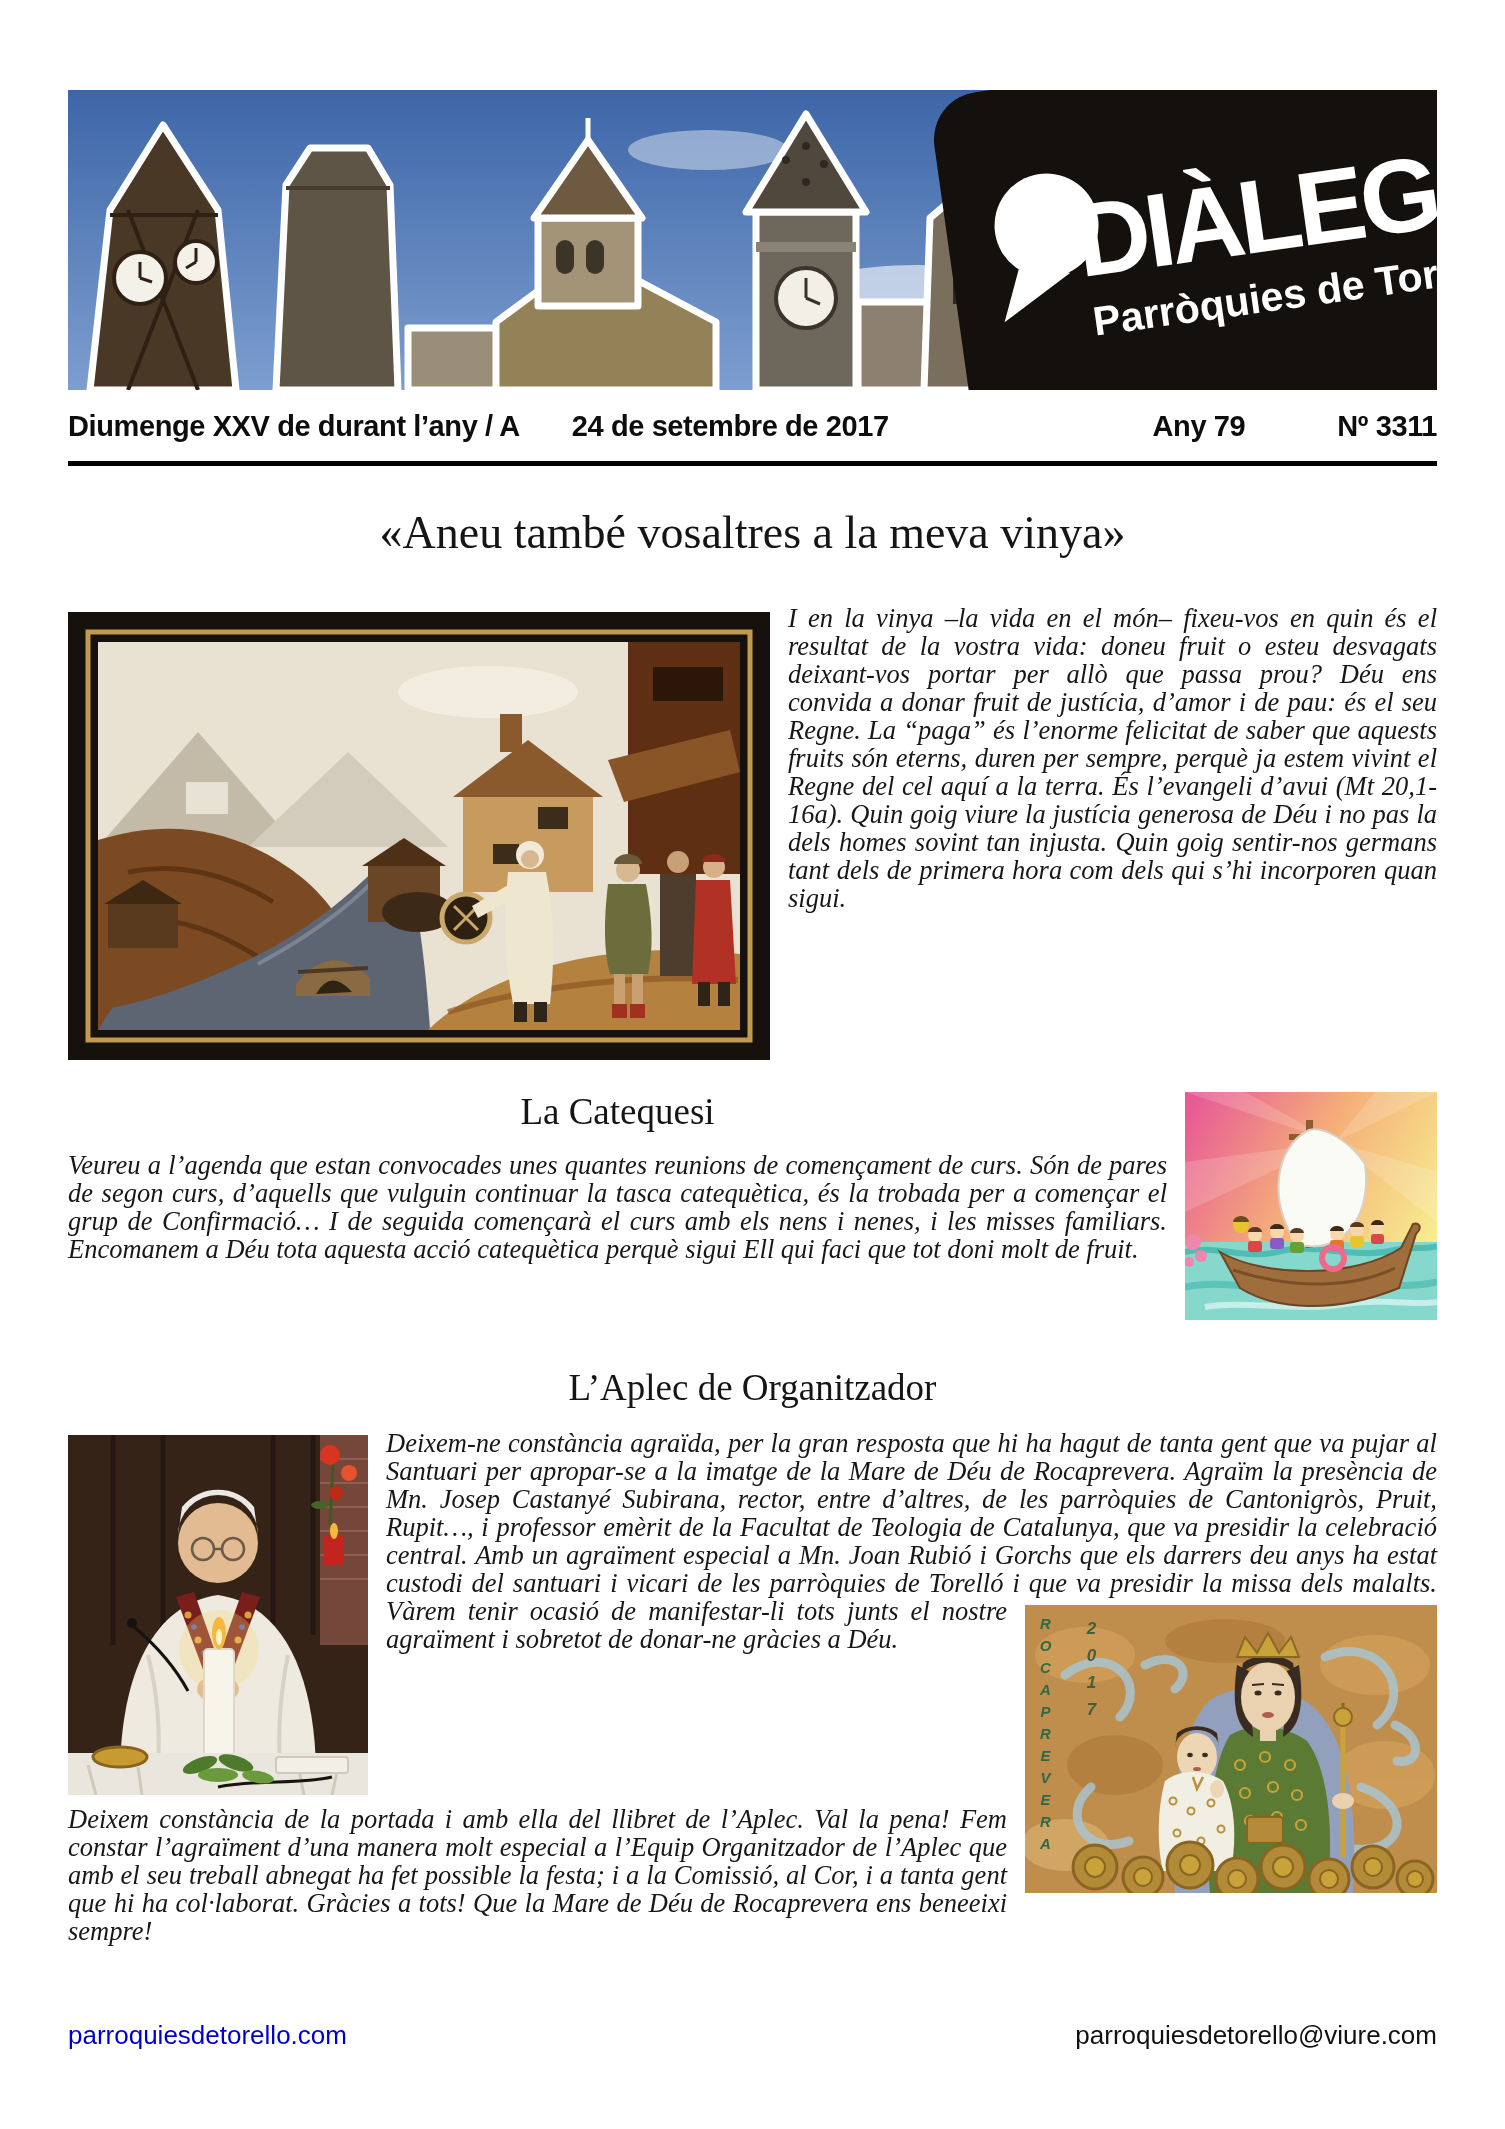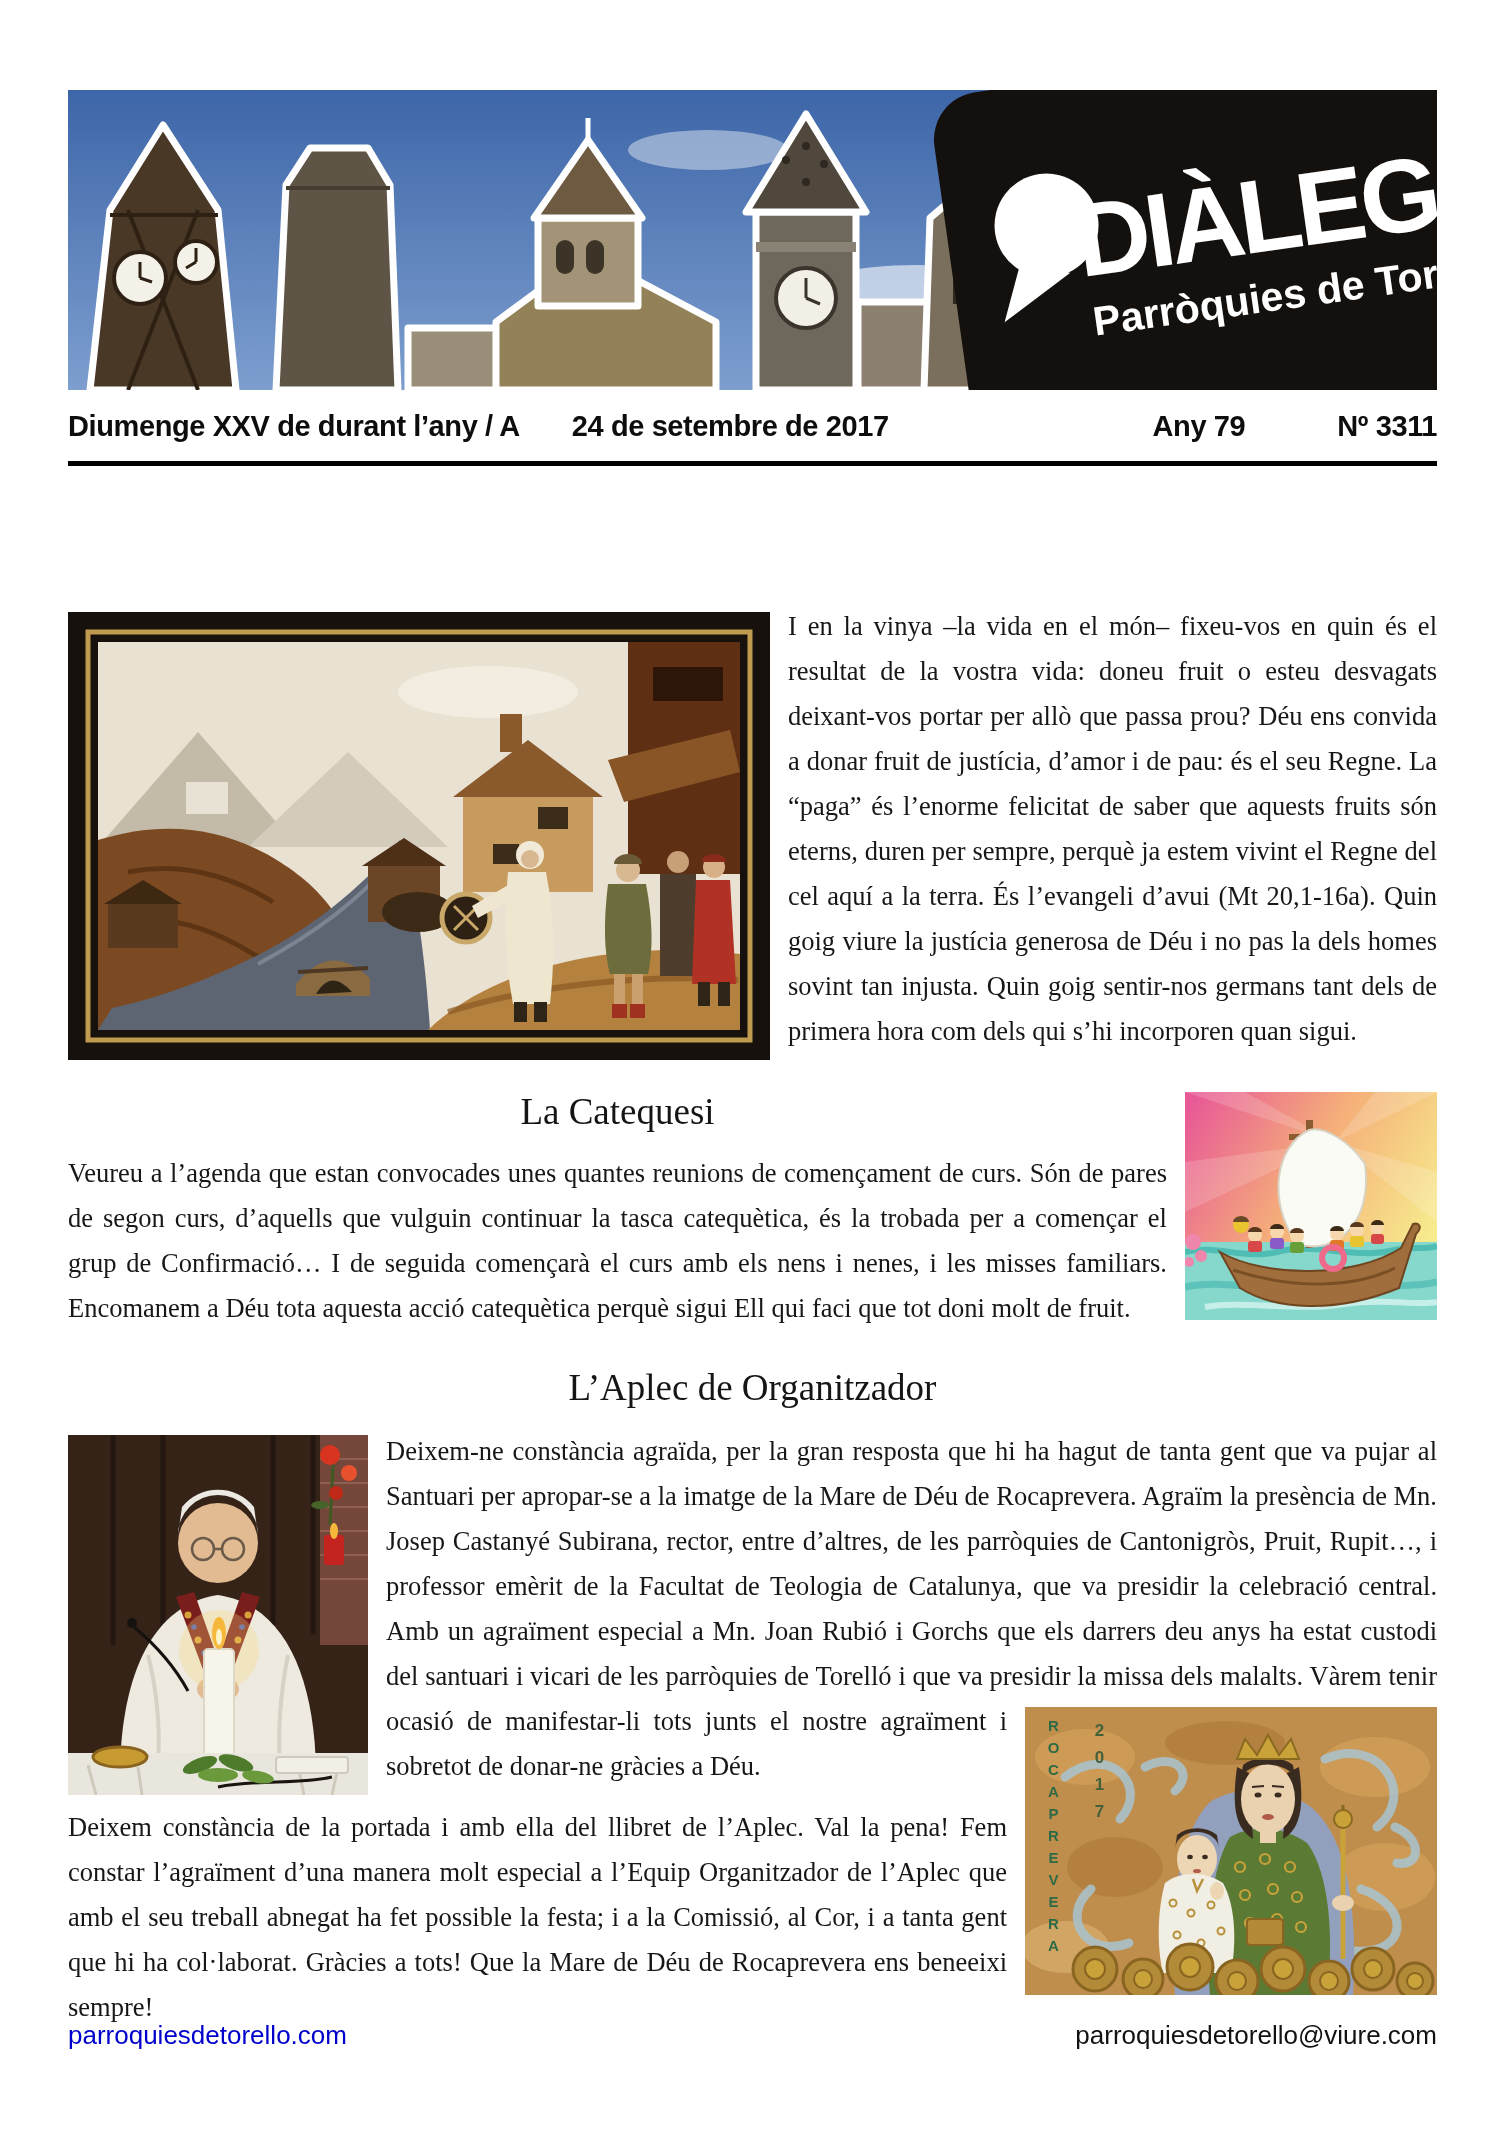--- a/index.html
+++ b/index.html
@@ -26,22 +26,23 @@
 
   
   .main-title {
     left:0; top:506px; width:1505px; text-align:center;
     font-size:46px; font-weight:400; color:#151515;
   }
   .section-h {
     text-align:center; font-size:37px; font-weight:400; color:#151515;
   }
   .bodytext {
-    font-size:26.5px; line-height:45px; text-align:justify; color:#171717;
+    font-size:26.5px; line-height:28px; text-align:justify; color:#171717;
     hyphens:none;
+    font-style:italic;
   }
 
   
   .vinya { left:68px; top:604px; width:1369px; }
   .painting { float:left; width:702px; height:448px; margin:8px 18px 6px 0; }
   .painting svg, .boat svg, .priest svg, .mare svg { display:block; width:100%; height:100%; }
 
   .catequesi { left:68px; top:1090px; width:1369px; }
   .catequesi .section-h { margin-bottom:18px;text-align:center; }
   .boat { float:right; width:252px; height:228px; margin:2px 0 8px 18px; }
@@ -151,20 +152,21 @@
   </div>
 
   <div class="abs dateline">
     <span class="dl-lit">Diumenge XXV de durant l’any / A</span>
     <span class="dl-date">24 de setembre de 2017</span>
     <span class="dl-year">Any 79</span>
     <span class="dl-issue">Nº 3311</span>
   </div>
   <div class="abs rule"></div>
 
+  <h1 class="abs main-title">«Aneu també vosaltres a la meva vinya»</h1>
 
   <div class="abs vinya bodytext">
     <div class="painting">
       <svg viewBox="0 0 702 448" preserveAspectRatio="none">
         <rect width="702" height="448" fill="#17110d"></rect>
         <rect x="20" y="20" width="662" height="408" fill="none" stroke="#c09a4e" stroke-width="5"></rect>
         <rect x="30" y="30" width="642" height="388" fill="#e9e2d2"></rect>
         <path d="M30 235 L130 120 L230 235 Z" fill="#c3bba8"></path>
         <path d="M180 235 L280 140 L380 235 Z" fill="#d3ccbc"></path>
         <rect x="118" y="170" width="42" height="32" fill="#e8e2d4"></rect>

